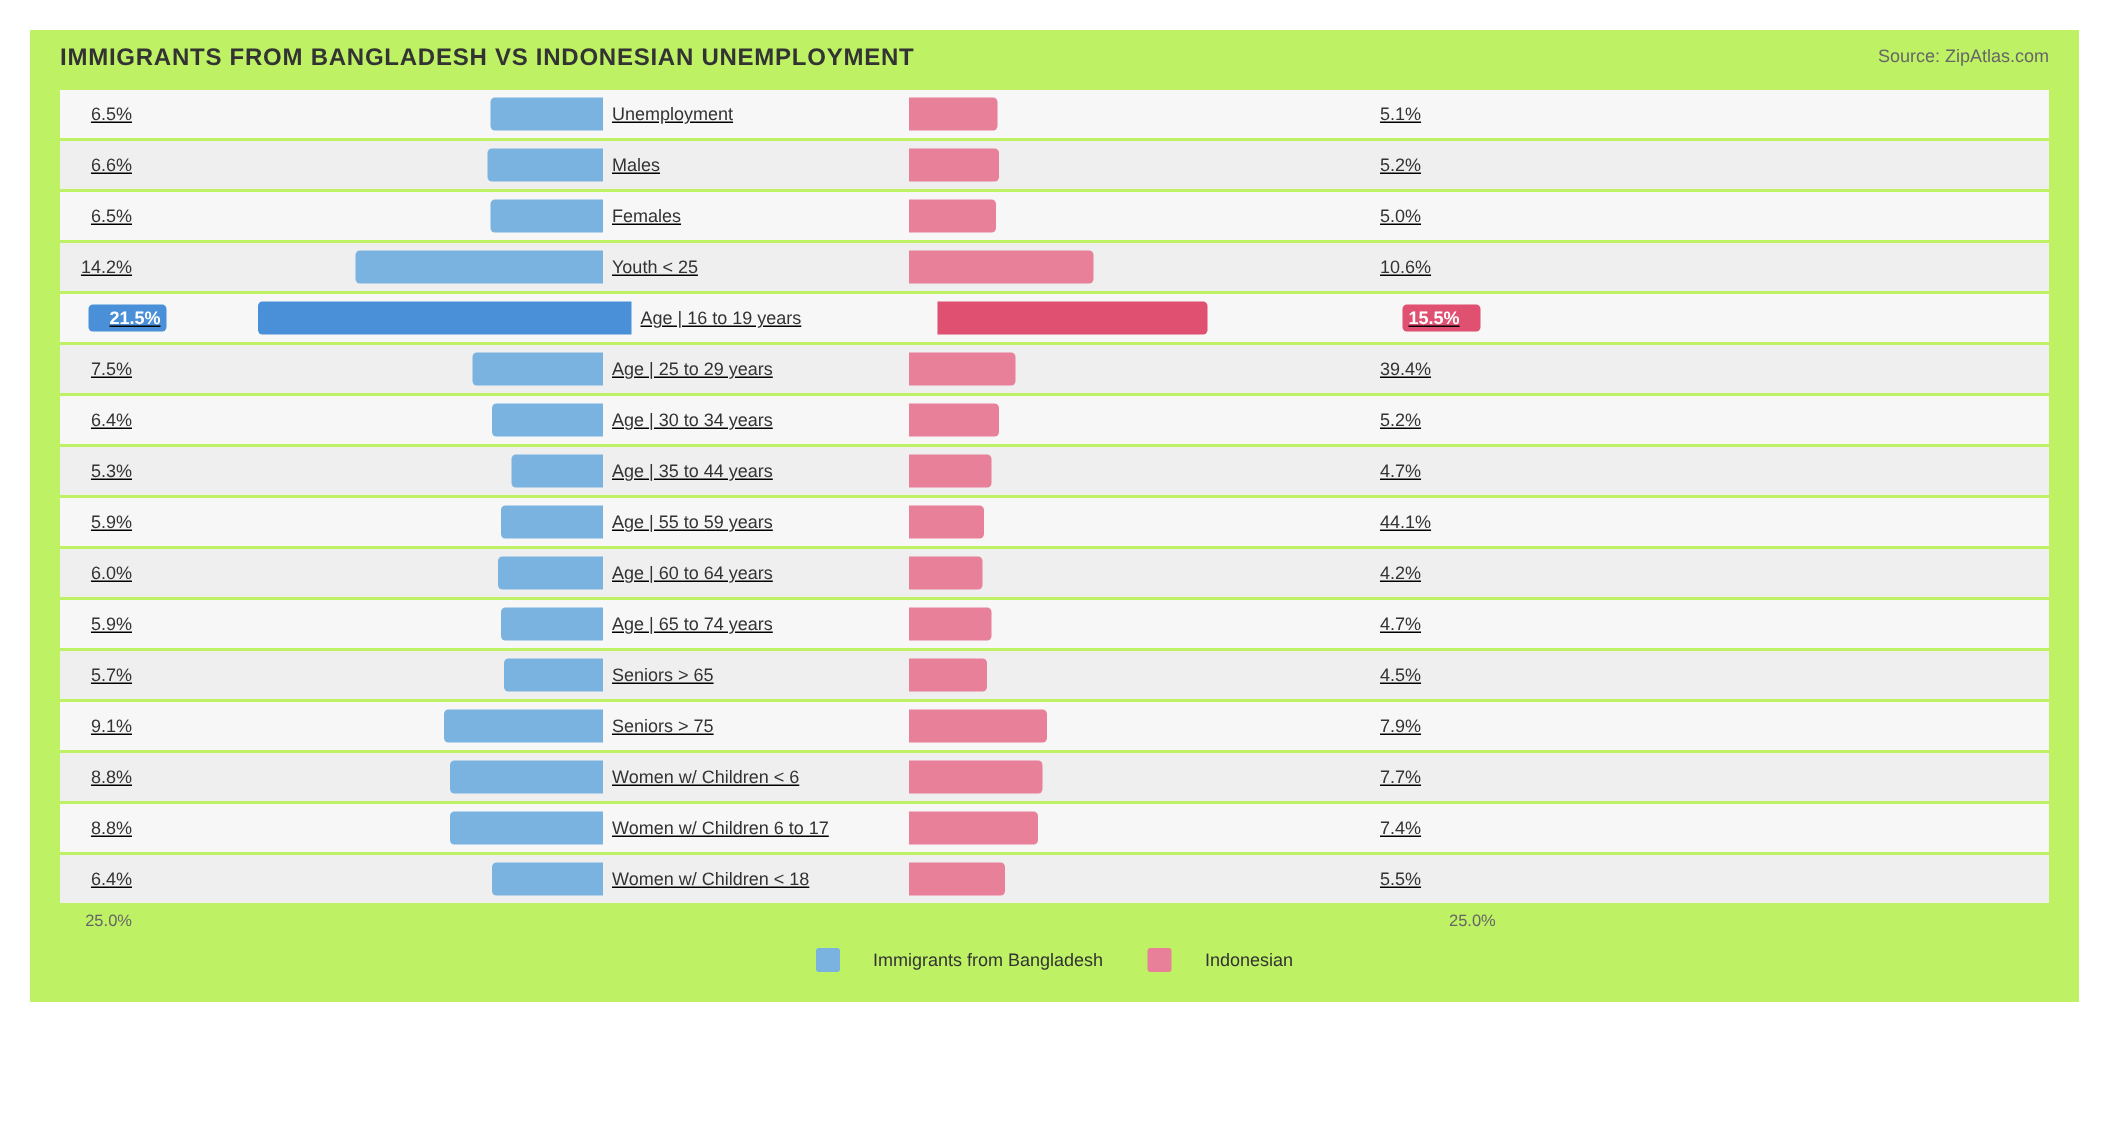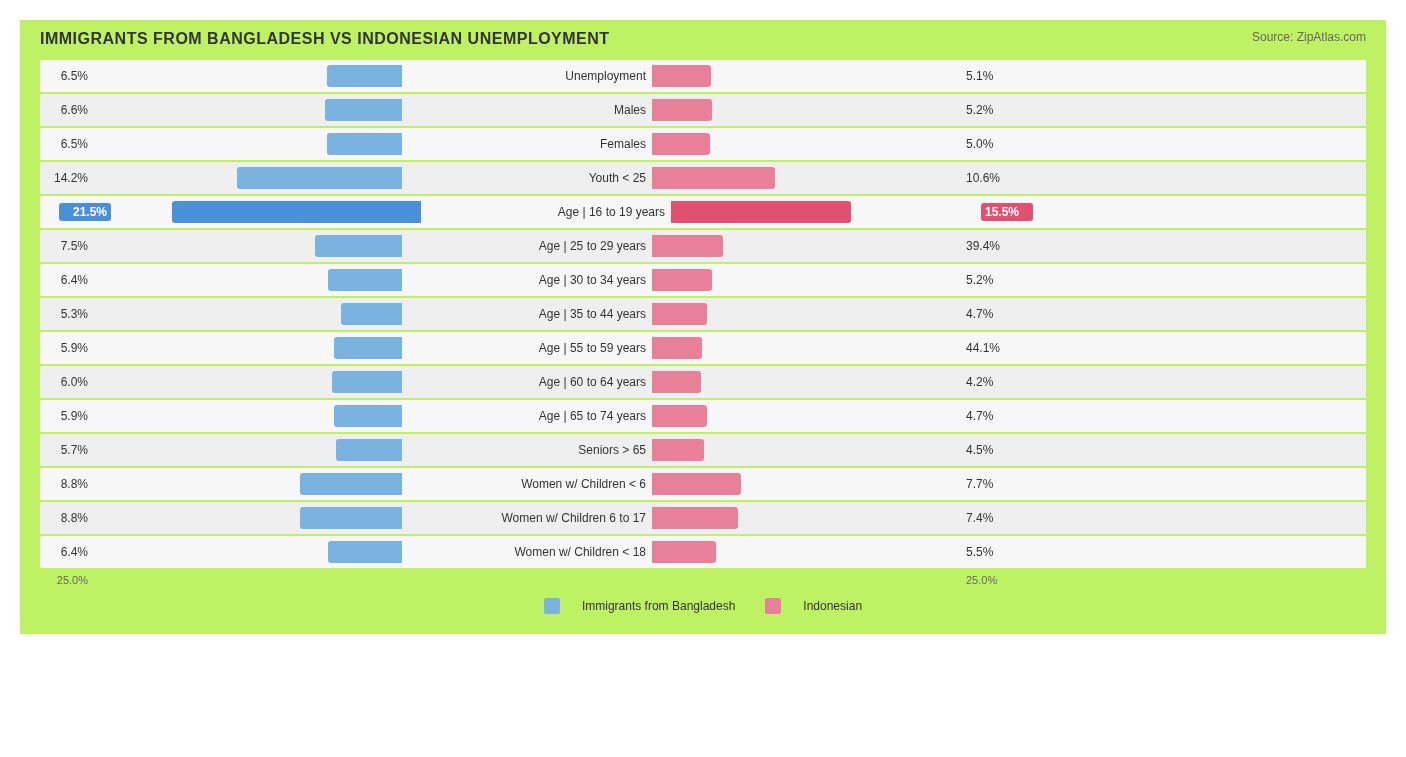--- a/index.html
+++ b/index.html
@@ -35,20 +35,21 @@
     .chart-area {
       width: 100%;
       position: relative;
     }
     .row {
       display: flex;
       align-items: center;
       margin: 2px 0;
       min-height: 32px;
       padding: 3px 0;
+      text-decoration: underline;
     }
     .row:nth-child(odd) {
       background: #f7f7f7;
     }
     .row:nth-child(even) {
       background: #efefef;
     }
     .left-value {
       width: 52px;
       text-align: right;
@@ -63,22 +64,22 @@
       justify-content: flex-end;
       align-items: center;
       flex-shrink: 0;
     }
     .left-bar {
       height: 22px;
       background: #7ab3e0;
       border-radius: 3px 0 0 3px;
     }
     .label-cell {
-      width: 250px;
-      text-align: right;
+      width: 204px;
+      text-align: left;
       font-size: 12px;
       color: #333;
       padding: 0 6px;
       flex-shrink: 0;
       white-space: nowrap;
     }
     .right-bar-area {
       width: 310px;
       display: flex;
       justify-content: flex-start;
@@ -315,20 +316,31 @@
       <div class="left-bar-area">
         <div class="left-bar" style="width:66px;"></div>
       </div>
       <div class="label-cell">Seniors &gt; 65</div>
       <div class="right-bar-area">
         <div class="right-bar" style="width:52px;"></div>
       </div>
       <div class="right-value">4.5%</div>
     </div>
       <div class="row">
+      <div class="left-value">9.1%</div>
+      <div class="left-bar-area">
+        <div class="left-bar" style="width:106px;"></div>
+      </div>
+      <div class="label-cell">Seniors &gt; 75</div>
+      <div class="right-bar-area">
+        <div class="right-bar" style="width:92px;"></div>
+      </div>
+      <div class="right-value">7.9%</div>
+    </div>
+      <div class="row">
       <div class="left-value">8.8%</div>
       <div class="left-bar-area">
         <div class="left-bar" style="width:102px;"></div>
       </div>
       <div class="label-cell">Women w/ Children &lt; 6</div>
       <div class="right-bar-area">
         <div class="right-bar" style="width:89px;"></div>
       </div>
       <div class="right-value">7.7%</div>
     </div>

